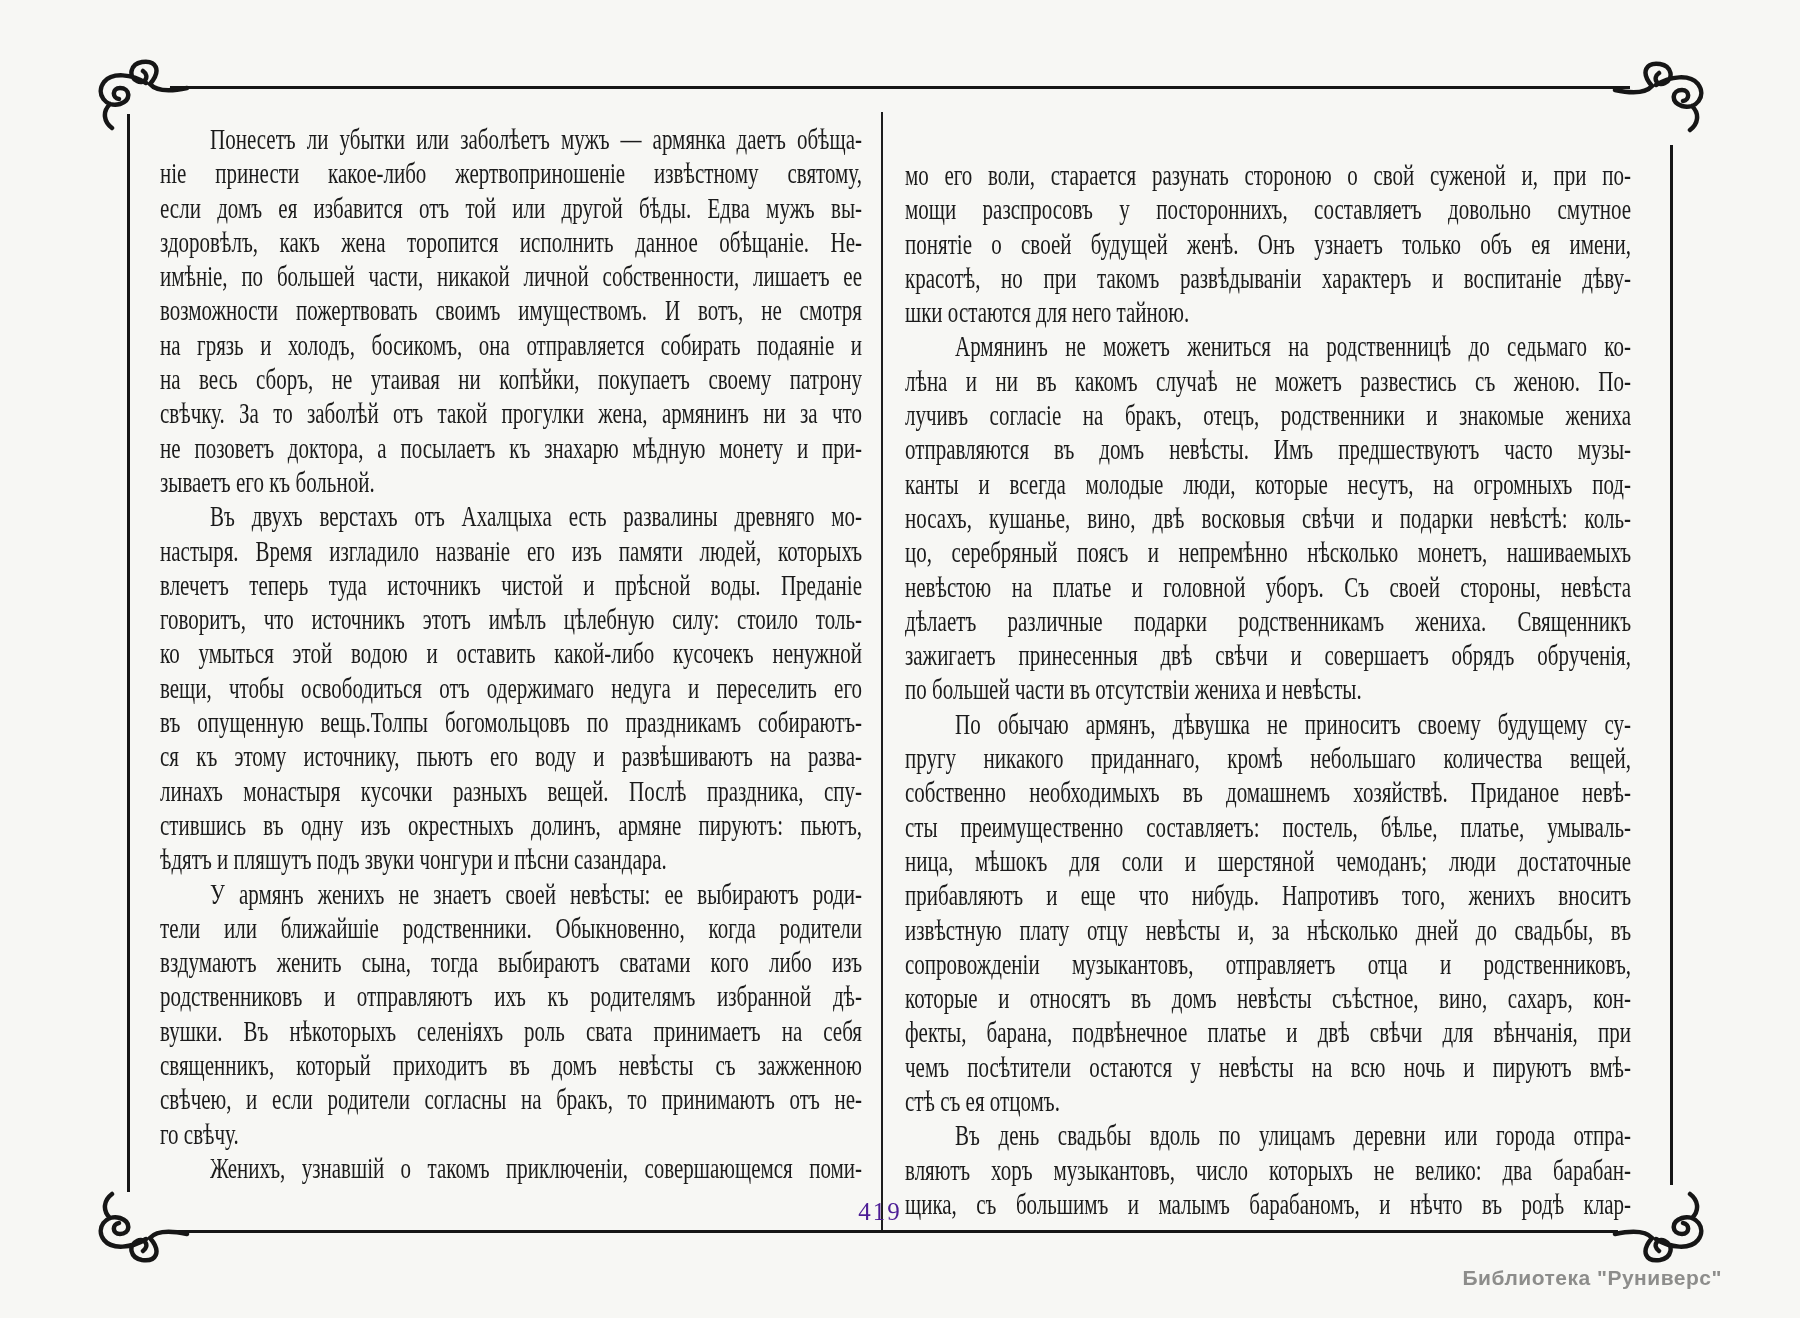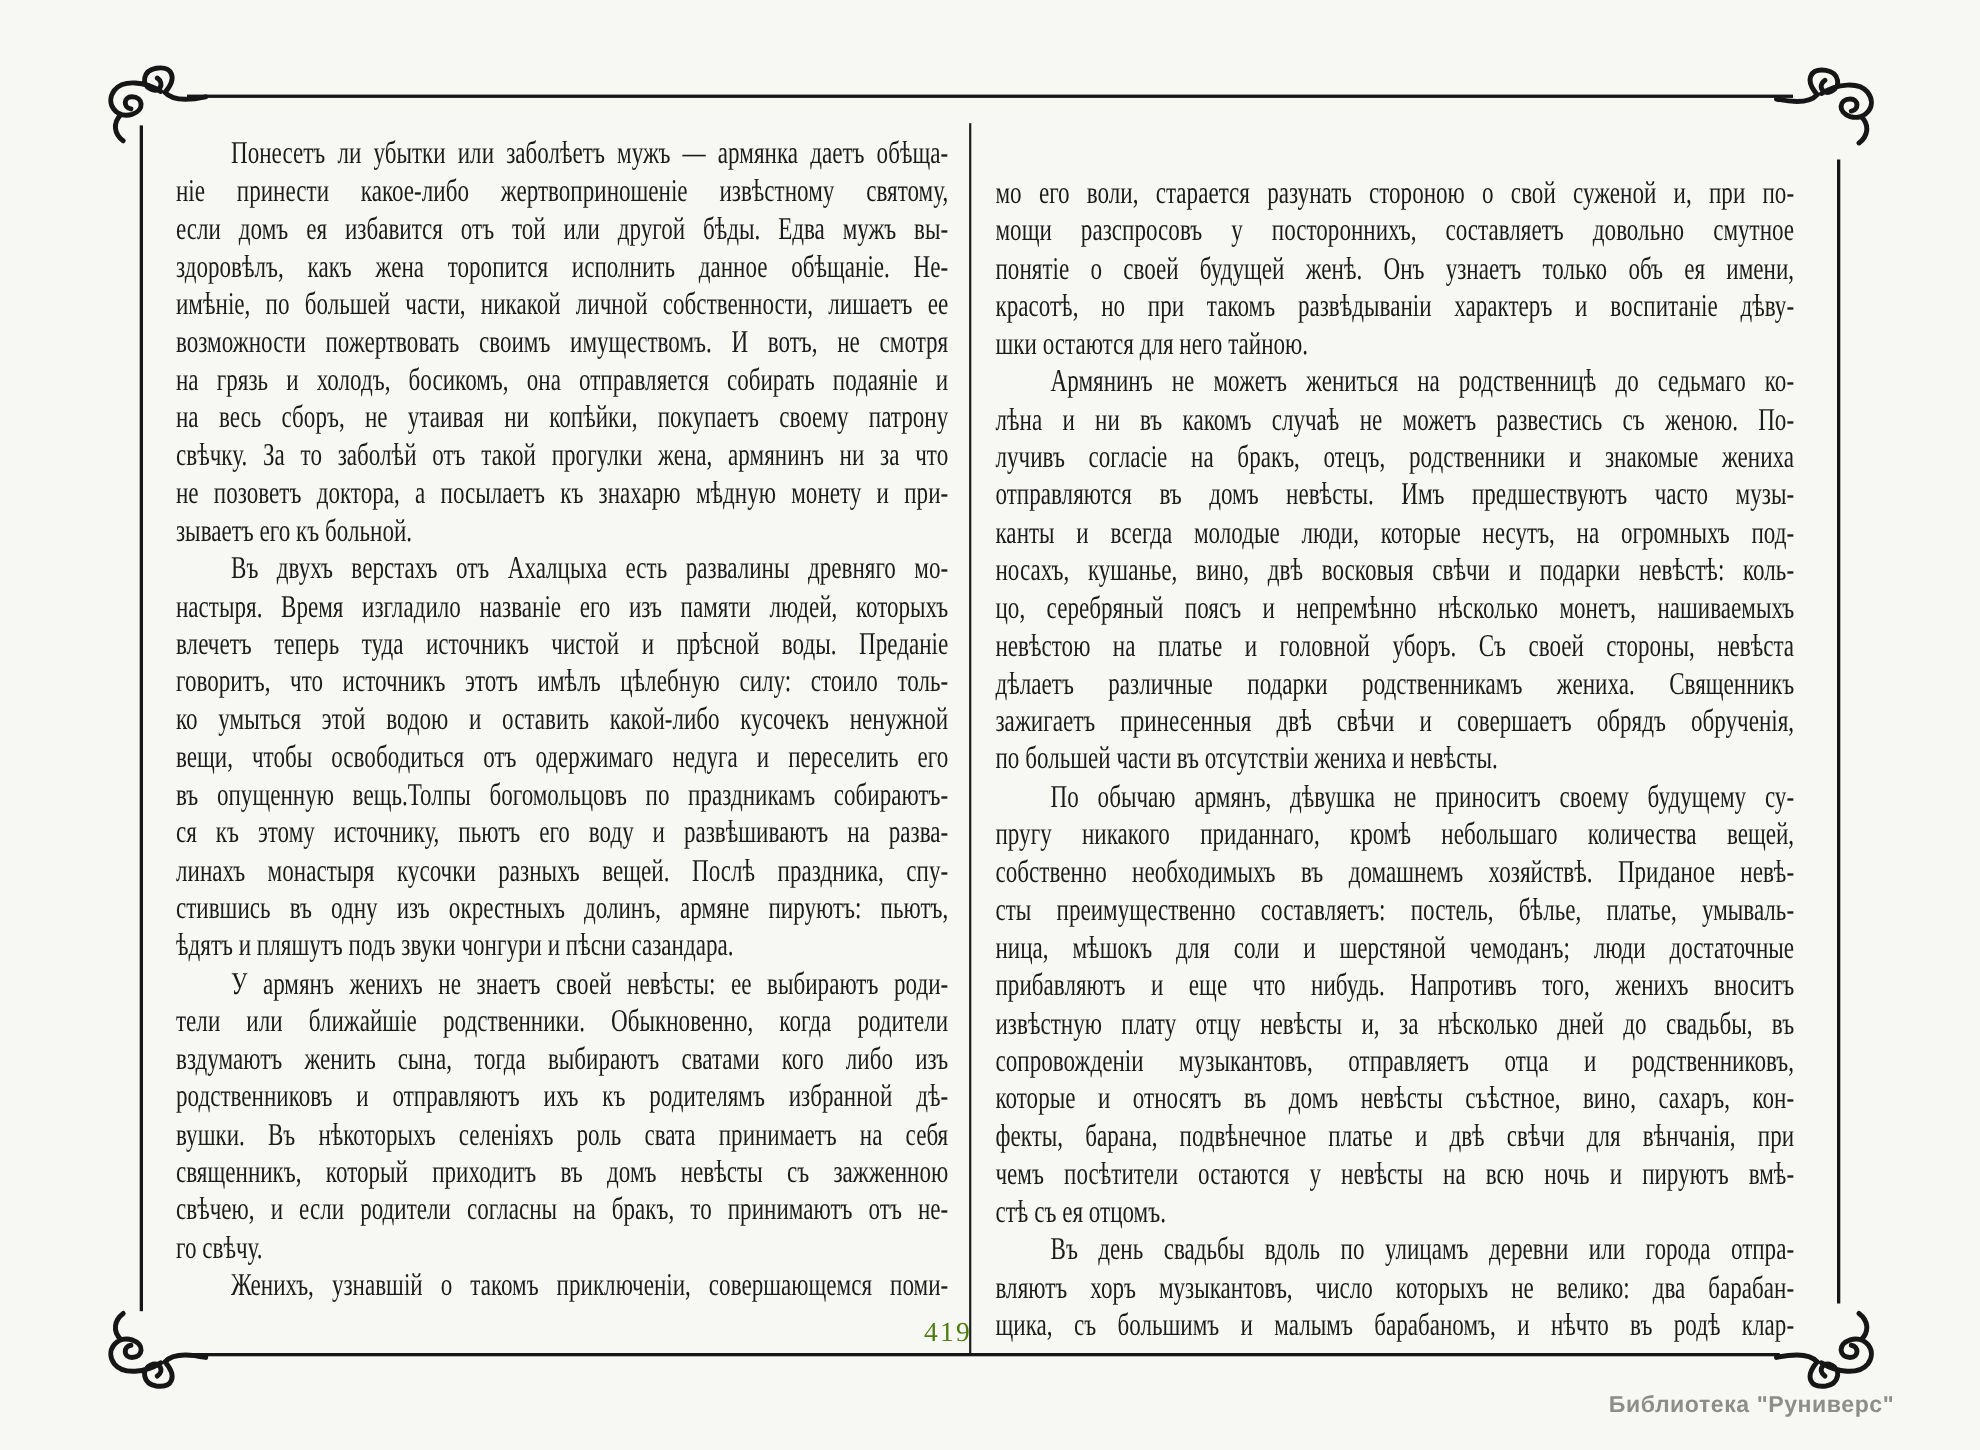--- a/index.html
+++ b/index.html
@@ -26,21 +26,21 @@
   .line{
     height:34.3px;line-height:34.3px;font-size:21px;
     text-align:justify;text-align-last:justify;
     transform:scaleY(1.38);transform-origin:50% 50%;
     white-space:normal;overflow:visible;
   }
   .line.indent{text-indent:50px;}
   .line.par-end{text-align-last:left;}
   #page-number{
     position:absolute;left:840px;top:1198px;width:80px;
-    font-size:25px;letter-spacing:2px;color:#4d7c0f;
+    text-align:center;font-size:25px;letter-spacing:2px;color:#4c1d95;
   }
   #watermark{
     position:absolute;right:78px;top:1266px;
     font-family:"Liberation Sans","DejaVu Sans",sans-serif;
     font-weight:bold;font-size:21px;color:#8d8d8b;letter-spacing:0.5px;
   }
 </style>
 </head>
 <body>
 

